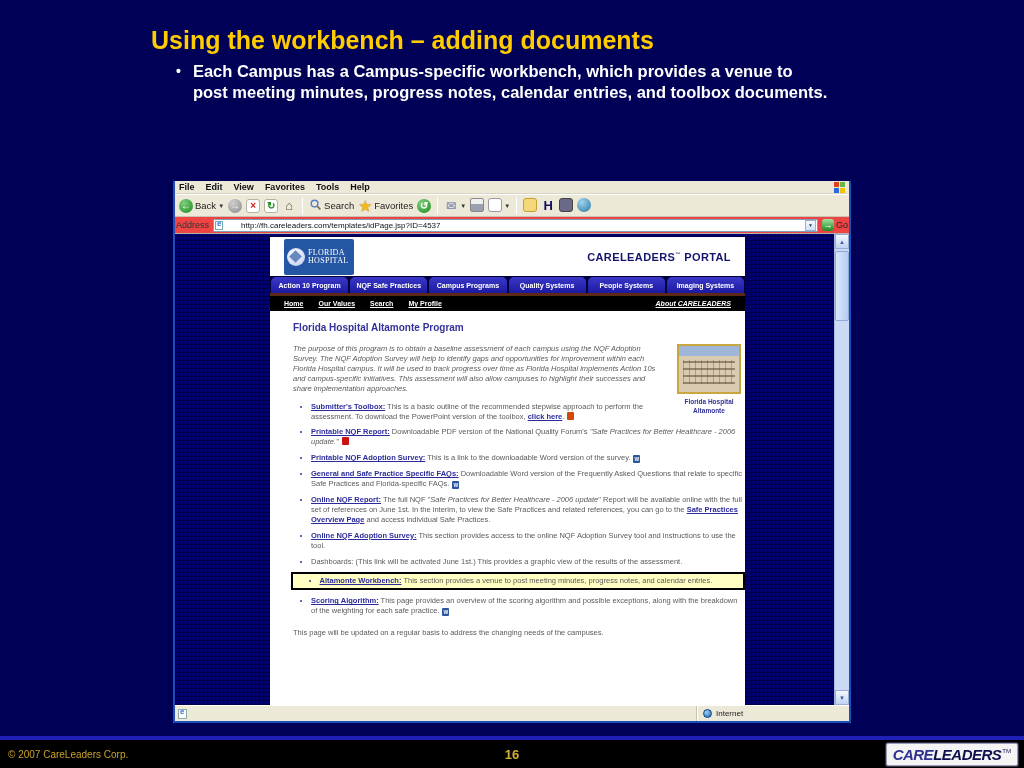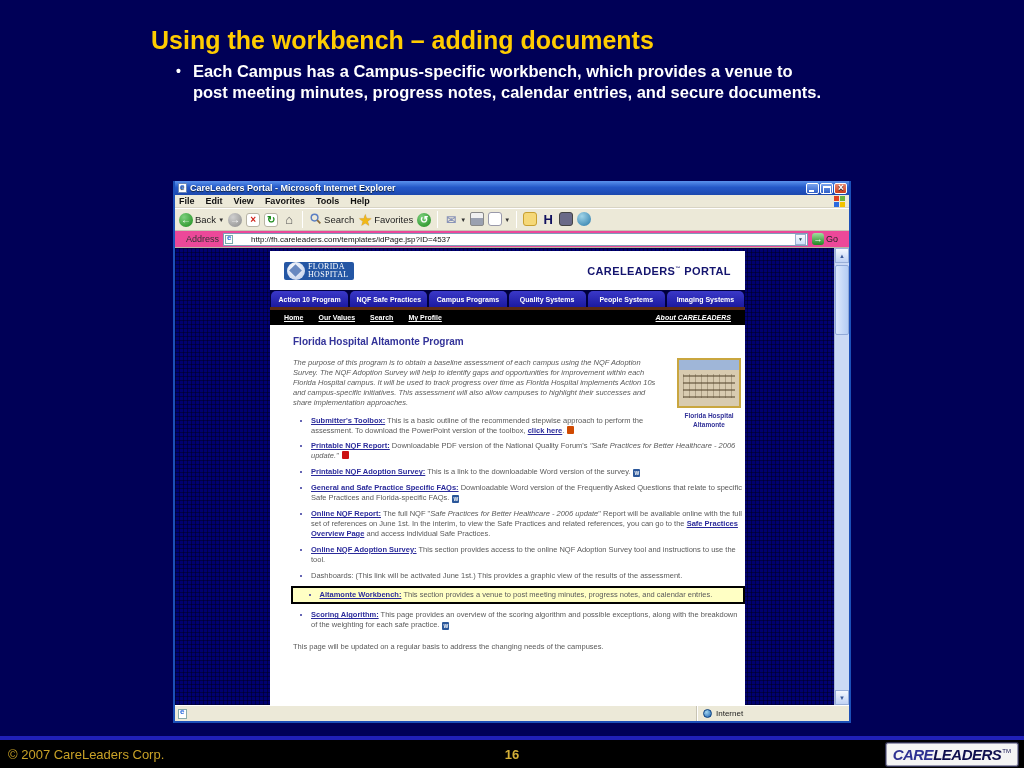--- a/index.html
+++ b/index.html
@@ -8,21 +8,21 @@
 
   
   .slide { position:absolute; inset:0; background:#000057; }
   .slide-title { position:absolute; left:151px; top:26px; font-size:25px; font-weight:bold; color:#FFCC00; letter-spacing:0; }
   .slide-bullet { position:absolute; left:176px; top:61px; width:655px; display:flex; gap:12px; color:#FFFFFF; font-size:16.5px; font-weight:bold; line-height:1.25; }
   .slide-bullet .dot { font-size:14px; line-height:21px; }
 
   
   .footer-line { position:absolute; left:0; top:736px; width:1024px; height:4px; background:#2020b8; }
   .slide-footer { position:absolute; left:0; top:740px; width:1024px; height:28px; background:#000000; display:flex; align-items:center; }
-  .footer-copy { color:#C9A227; font-size:13px; margin-left:8px; }
+  .footer-copy { color:#C9A227; font-size:10px; margin-left:8px; }
   .footer-page { position:absolute; left:0; right:0; text-align:center; color:#D4AF37; font-size:13px; font-weight:bold; }
   .footer-logo { margin-left:auto; margin-right:6px; background:#F4F4F4; border:1px solid #9a9ab0; border-radius:2px; height:23px; padding:1px 6px 0 6px; display:flex; align-items:center; position:relative; box-shadow:0 0 0 1px #30304f; }
   .footer-logo .care { color:#2E3192; font-style:italic; font-weight:bold; font-size:15px; letter-spacing:-0.5px; }
   .footer-logo .leaders { color:#10104E; font-style:italic; font-weight:bold; font-size:15px; letter-spacing:-0.5px; }
   .footer-logo .tm { color:#10104E; font-size:6px; vertical-align:top; margin-top:-8px; margin-left:1px; }
 
   
   .browser { position:absolute; left:173px; top:181px; width:678px; height:542px; display:flex; flex-direction:column; border-left:2px solid #1c50b8; border-right:2px solid #1c50b8; border-bottom:2px solid #1c50b8; background:#ECE9D8; }
   .titlebar { height:14px; flex:0 0 14px; background:linear-gradient(#5a92ec,#2458c8 45%,#1c48ae); display:flex; align-items:center; padding:0 2px 0 3px; color:#fff; font-size:9px; font-weight:bold; text-shadow:0 1px 1px #123; }
   .ie-doc-icon { width:9px; height:10px; background:#fff; border:1px solid #6a86b8; margin-right:3px; position:relative; flex:0 0 9px; }
@@ -55,21 +55,21 @@
   .icn.star { color:#f0b818; font-size:14px; background:transparent; text-shadow:0 0 1px #a87; }
   .icn.mail { color:#8a94b8; font-size:12px; background:transparent; }
   .icn.print { background:linear-gradient(#f0f0f0 40%, #9aa0b0 40%); border:1px solid #888; border-radius:2px; }
   .icn.edit { background:#fff; border:1px solid #99a; }
   .icn.note { background:#f5d878; border:1px solid #c8a030; }
   .icn.happ { background:transparent; color:#10105e; font-size:13px; }
   .icn.app2 { background:#6a6a88; border:1px solid #444; }
   .icn.msgr { background:radial-gradient(circle at 35% 30%, #9fd4e8, #2878a8); border-radius:50%; }
   .mag { width:13px; height:13px; }
 
-  .addressbar { height:17px; flex:0 0 17px; display:flex; align-items:center; padding:0 11px; gap:4px; background:#ec4899; border-bottom:1px solid #b8b4a4; font-size:9px; color:#333; }
+  .addressbar { height:17px; flex:0 0 17px; display:flex; align-items:center; padding:0 1px; gap:4px; background:#ef4444; border-bottom:1px solid #b8b4a4; font-size:9px; color:#333; }
   .addr-input { flex:1; height:13px; background:#fff; border:1px solid #7F9DB9; display:flex; align-items:center; padding:0 1px; gap:18px; }
   .addr-icon { width:8px; height:9px; background:#fff; border:1px solid #7aa; position:relative; flex:0 0 8px; }
   .addr-icon::after { content:"e"; position:absolute; left:1px; top:-3px; color:#2a6adf; font-size:8px; font-weight:bold; }
   .addr-url { font-size:8px; color:#111; white-space:nowrap; overflow:hidden; }
   .addr-dd { margin-left:auto; width:11px; height:11px; background:linear-gradient(#f8fbff,#cfe0f8); border:1px solid #9ab0d0; font-size:5px; display:flex; align-items:center; justify-content:center; color:#245; }
   .go-btn { display:flex; align-items:center; gap:2px; font-size:9px; color:#222; }
   .go-icn { width:12px; height:12px; border-radius:3px; background:linear-gradient(#9fe09f,#208820); color:#fff; font-size:9px; display:flex; align-items:center; justify-content:center; }
 
   
   .viewport { flex:1; position:relative; overflow:hidden;
@@ -79,21 +79,21 @@
       repeating-linear-gradient(90deg, rgba(0,0,20,.45) 0 1px, transparent 1px 4px);
   }
   .scrollbar { position:absolute; right:0; top:0; bottom:0; width:15px; background:#cbd9f5; border-left:1px solid #aab8d8; display:flex; flex-direction:column; }
   .sb-arrow { height:15px; background:linear-gradient(#f4f8ff,#c0d2f4); border:1px solid #98aed8; font-size:6px; color:#3a5a9a; display:flex; align-items:center; justify-content:center; }
   .sb-thumb { margin-top:2px; height:70px; background:linear-gradient(90deg,#dce8fc,#b4ccf4); border:1px solid #90a8d8; border-radius:2px; }
   .sb-bottom { margin-top:auto; }
 
   
   .webpage { position:absolute; left:95px; top:3px; bottom:0; width:475px; background:#fff; display:flex; flex-direction:column; }
   .site-header { height:39px; flex:0 0 39px; background:#fff; display:flex; align-items:center; padding:0 14px; }
-  .fh-logo { width:70px; height:18px; background:#2456A4; border-radius:2px; display:flex; align-items:center; padding:0 3px; gap:3px; }
+  .fh-logo { width:70px; height:36px; background:#2456A4; border-radius:2px; display:flex; align-items:center; padding:0 3px; gap:3px; }
   .fh-emblem { width:18px; height:18px; border-radius:50%; background:radial-gradient(circle at 40% 35%, #ffffff, #b8c8e8); position:relative; flex:0 0 18px; }
   .fh-emblem::after { content:""; position:absolute; left:4px; top:4px; width:9px; height:9px; background:#6888c0; transform:rotate(45deg); }
   .fh-text { color:#fff; font-family:"Liberation Serif", serif; font-size:8px; line-height:8px; text-transform:uppercase; letter-spacing:.3px; }
   .brand { margin-left:auto; color:#14146E; font-weight:bold; font-size:11px; letter-spacing:.4px; }
   .brand .tm { font-size:5px; vertical-align:top; }
 
   .site-tabs { height:17px; flex:0 0 17px; background:#00003c; display:flex; padding-top:1px; }
   .site-tab { flex:1; background:linear-gradient(#3a38c8,#1c1aa0); border-radius:5px 5px 0 0; margin:0 1px; color:#fff; font-size:7px; font-weight:bold; display:flex; align-items:center; justify-content:center; white-space:nowrap; }
   .maroon-line { height:3px; flex:0 0 3px; background:#5A2A14; }
   .site-nav { height:15px; flex:0 0 15px; background:#000; display:flex; align-items:center; gap:15px; padding:0 14px; font-size:7px; font-weight:bold; }
@@ -132,33 +132,24 @@
   .status-right { margin-left:auto; width:150px; border-left:1px solid #c8c4b4; box-shadow:inset 1px 0 0 #fff; display:flex; align-items:center; gap:4px; padding-left:6px; height:100%; }
   .globe { width:9px; height:9px; border-radius:50%; background:radial-gradient(circle at 35% 30%, #9fd4f0, #1a60b0); border:1px solid #0a4080; }
 </style>
 </head>
 <body>
 
 <div class="slide">
   <div class="slide-title">Using the workbench – adding documents</div>
   <div class="slide-bullet">
     <span class="dot">•</span>
-    <span>Each Campus has a Campus-specific workbench, which provides a venue to post meeting minutes, progress notes, calendar entries, and secure documents.</span>
+    <span>Each Campus has a Campus-specific workbench, which provides a venue to post meeting minutes, progress notes, calendar entries, and toolbox documents.</span>
   </div>
 
   <div class="browser">
-    <div class="titlebar">
-      <span class="ie-doc-icon"></span>
-      <span>CareLeaders Portal - Microsoft Internet Explorer</span>
-      <span class="win-buttons">
-        <span class="win-btn min"></span>
-        <span class="win-btn max"></span>
-        <span class="win-btn close"></span>
-      </span>
-    </div>
 
     <div class="menubar">
       <span id="menu-items" style="display:flex;gap:11px;">
           <span class="menu-item">File</span>
           <span class="menu-item">Edit</span>
           <span class="menu-item">View</span>
           <span class="menu-item">Favorites</span>
           <span class="menu-item">Tools</span>
           <span class="menu-item">Help</span>
         </span>

